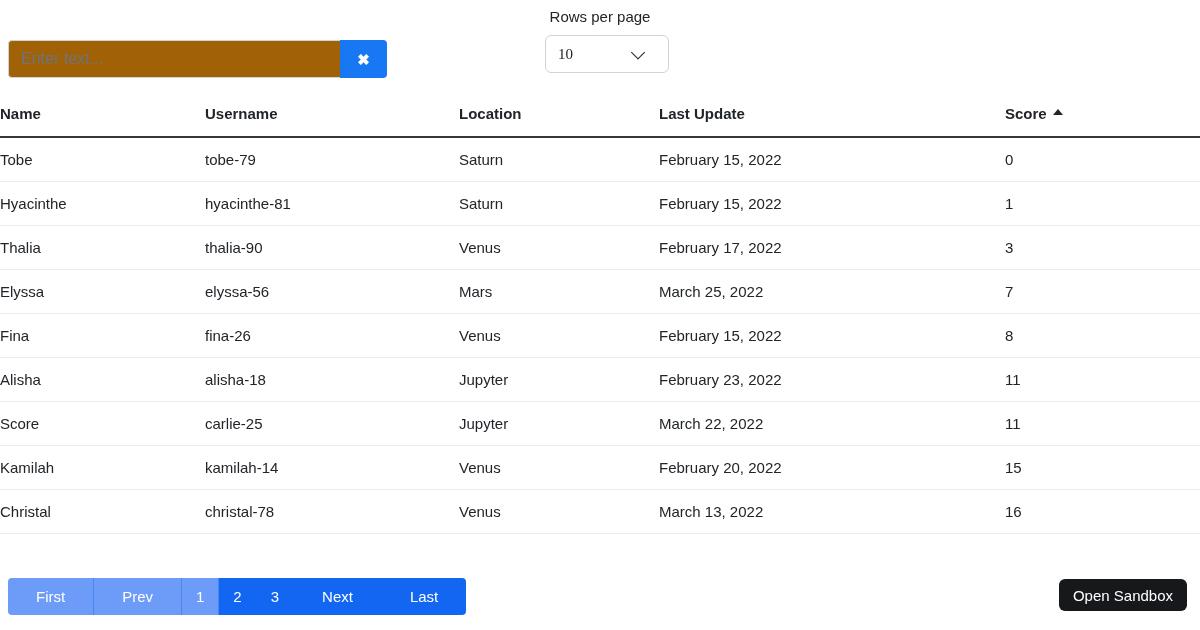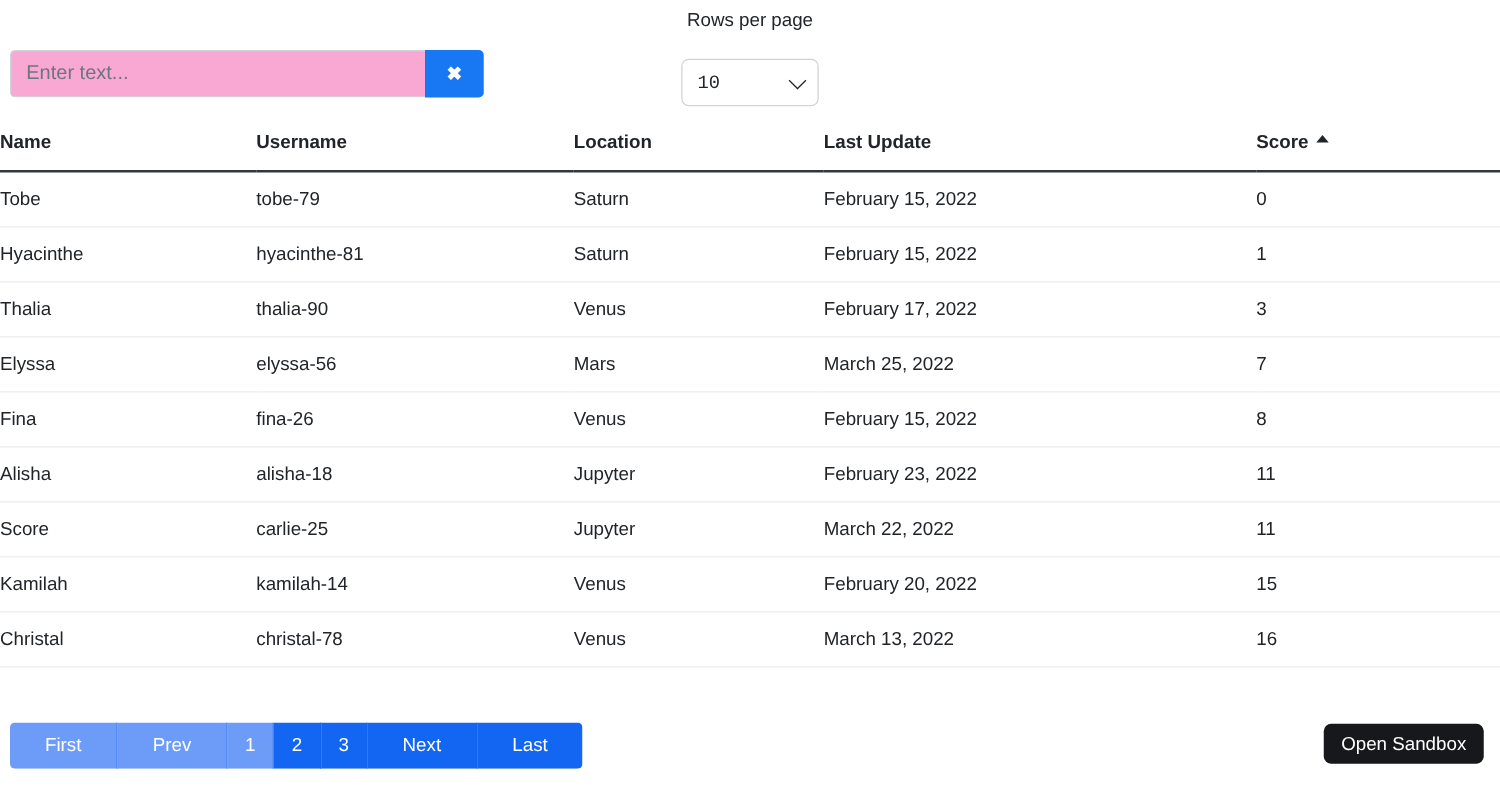--- a/index.html
+++ b/index.html
@@ -44,21 +44,21 @@
   .search-input {
     flex: 1 1 auto;
     height: 38px;
     border: 1px solid #ced4da;
     border-right: none;
     border-radius: 4px 0 0 4px;
     padding: 0 12px;
     font-size: 16px;
     font-family: "Liberation Sans", sans-serif;
     color: #212529;
-    background: #f9a8d4;
+    background: #a16207;
     outline: none;
   }
   .search-input::placeholder {
     color: #6c757d;
     opacity: 1;
   }
 
   .clear-button {
     width: 47px;
     height: 38px;
@@ -82,39 +82,39 @@
     left: 545px;
     top: 8px;
     width: 110px;
   }
 
   .rows-per-page-label {
     display: block;
     font-size: 15px;
     color: #212529;
     text-align: center;
-    margin-bottom: 21px;
+    margin-bottom: 9px;
     line-height: 1.2;
     white-space: nowrap;
   }
 
   .select-wrap {
     position: relative;
     width: 110px;
     height: 38px;
   }
 
   .select-box {
-    width: 110px;
+    width: 124px;
     height: 38px;
     border: 1px solid #ced4da;
     border-radius: 6px;
     background: #ffffff;
     font-size: 15px;
-    font-family: Liberation Mono, monospace;
+    font-family: Liberation Serif, serif;
     color: #212529;
     padding: 0 28px 0 12px;
     display: flex;
     align-items: center;
     cursor: pointer;
   }
 
   .chevron-down {
     position: absolute;
     right: 12px;

